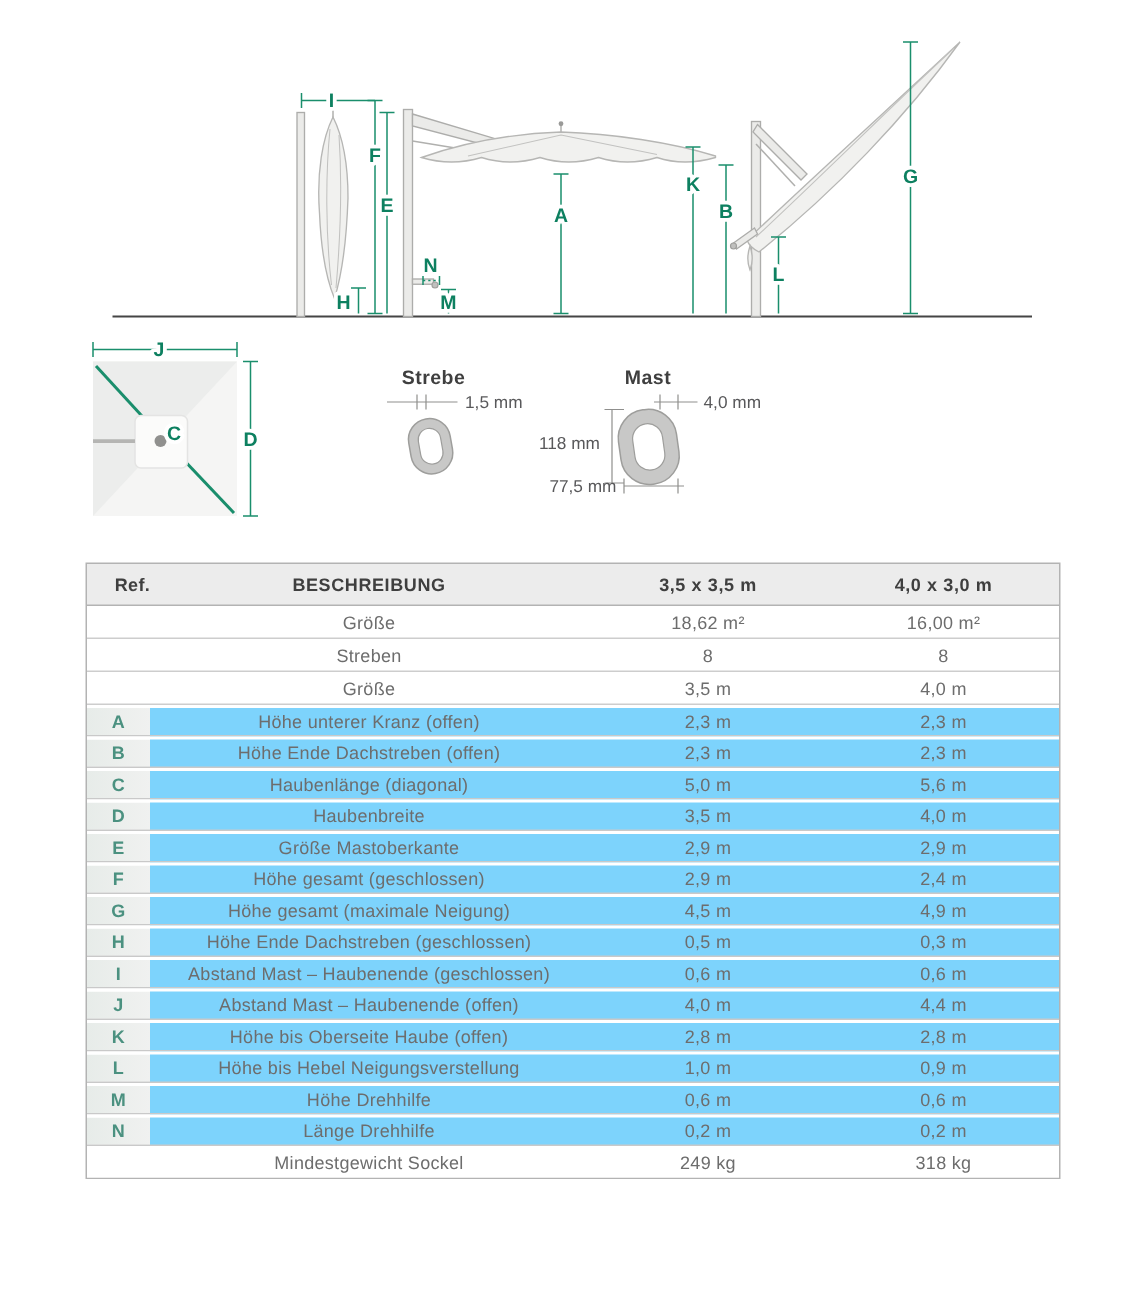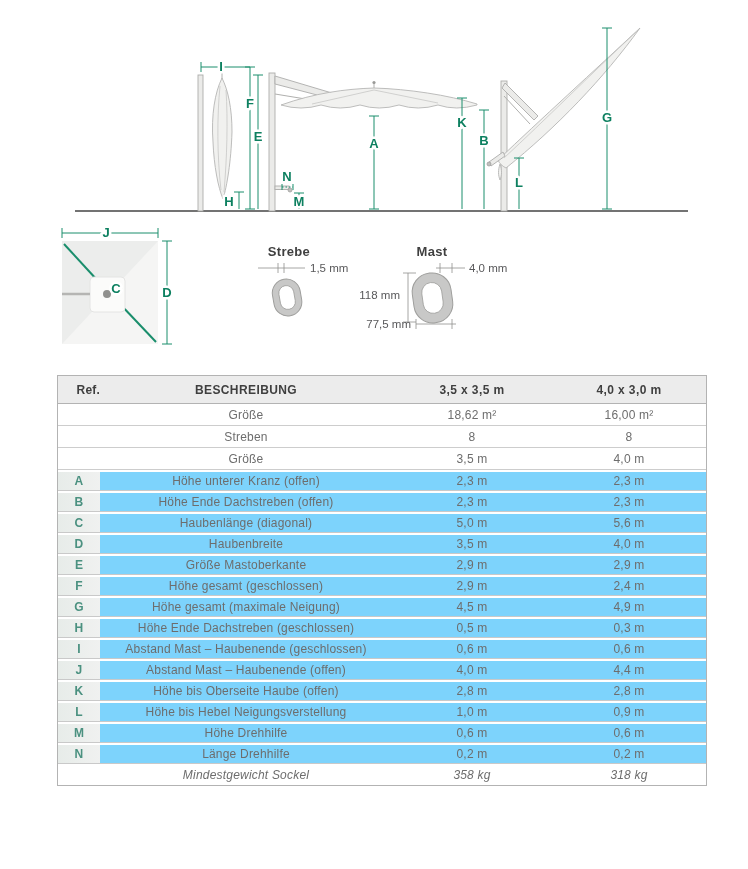--- a/index.html
+++ b/index.html
@@ -42,21 +42,21 @@
     border-bottom:1px solid #cdcdcd; background:#ffffff;
   }
   table.spec tr.shaded td {
     background:#7dd3fc; height:18px;
     border-top:2px solid #ffffff; border-bottom:1px solid #c9c9c9;
   }
   table.spec tr.shaded td.ref {
     background:linear-gradient(to right,#e7ece9,#f0f1f0);
     color:#4b9180; font-weight:bold;
   }
-  table.spec tr:last-child td { border-bottom:none;font-style:italic; }
+  table.spec tr:last-child td { border-bottom:none; }
 </style>
 </head>
 <body>
 
 <div class="page">
 
   <svg class="diagram" width="748" height="362" viewBox="0 0 748 362">
 
     <line x1="75" y1="211" x2="688" y2="211" stroke="#454545" stroke-width="1.4"></line>
 
@@ -269,18 +269,18 @@
         </tr>
         <tr class="shaded">
           <td class="ref">N</td>
           <td class="desc">Länge Drehhilfe</td>
           <td class="val">0,2 m</td>
           <td class="val">0,2 m</td>
         </tr>
         <tr class="plain">
           <td class="ref"></td>
           <td class="desc">Mindestgewicht Sockel</td>
-          <td class="val">358 kg</td>
+          <td class="val">249 kg</td>
           <td class="val">318 kg</td>
         </tr>
       </tbody>
   </table>
 </div>
 
 </body></html>

